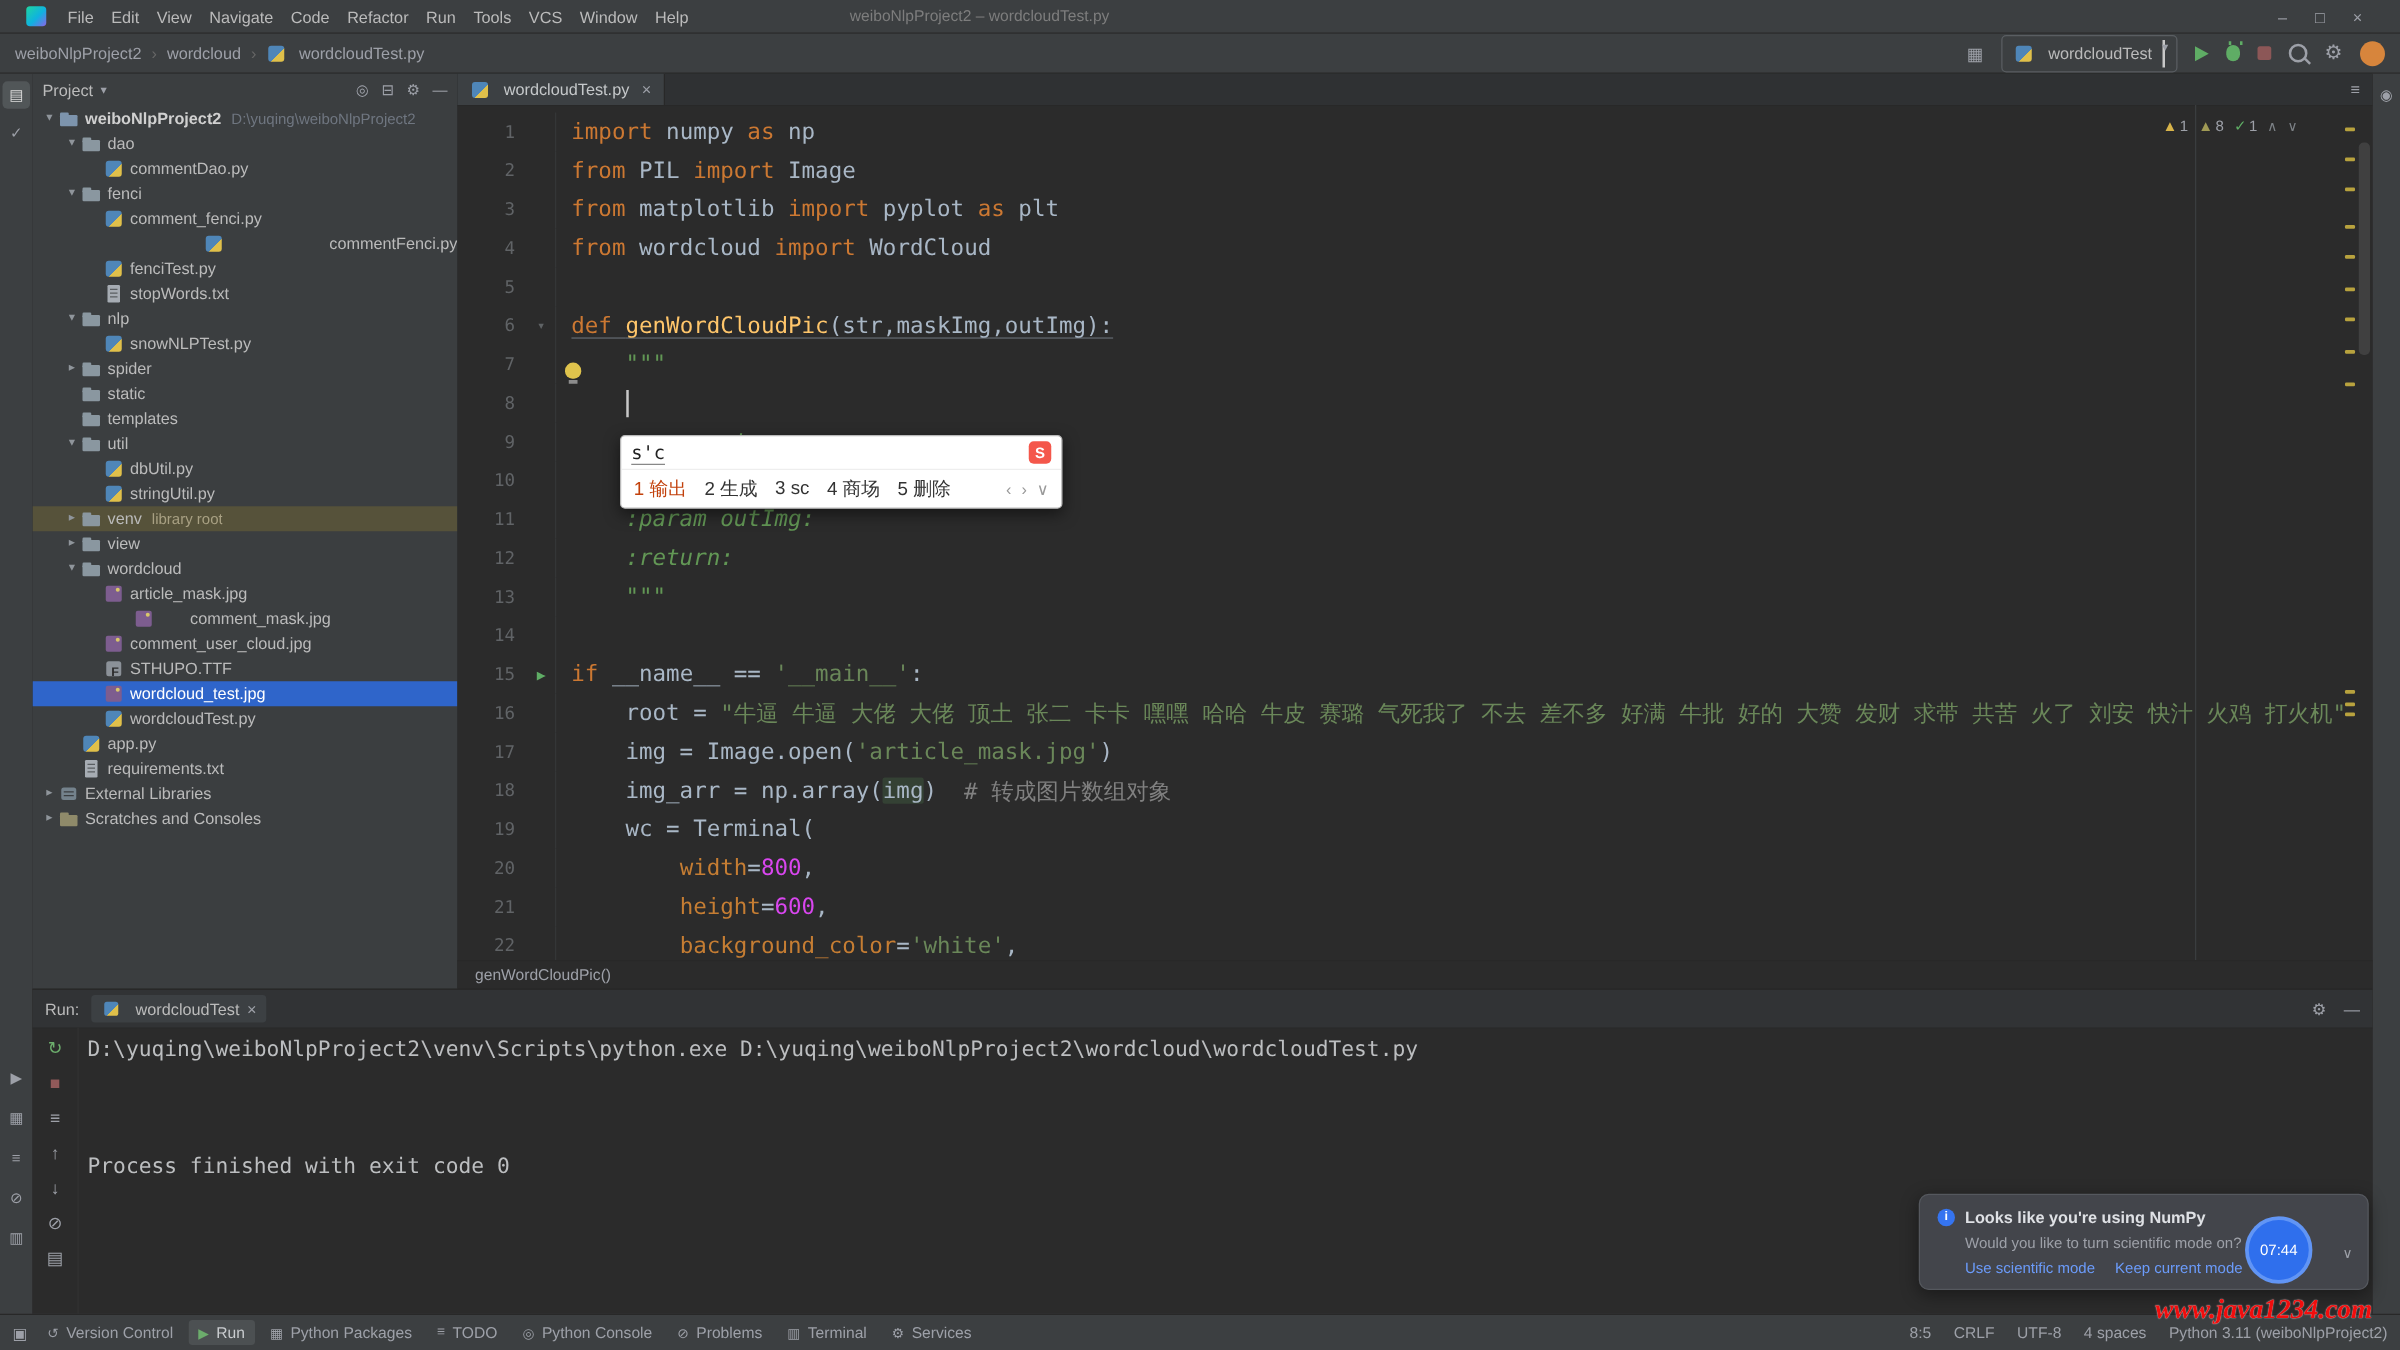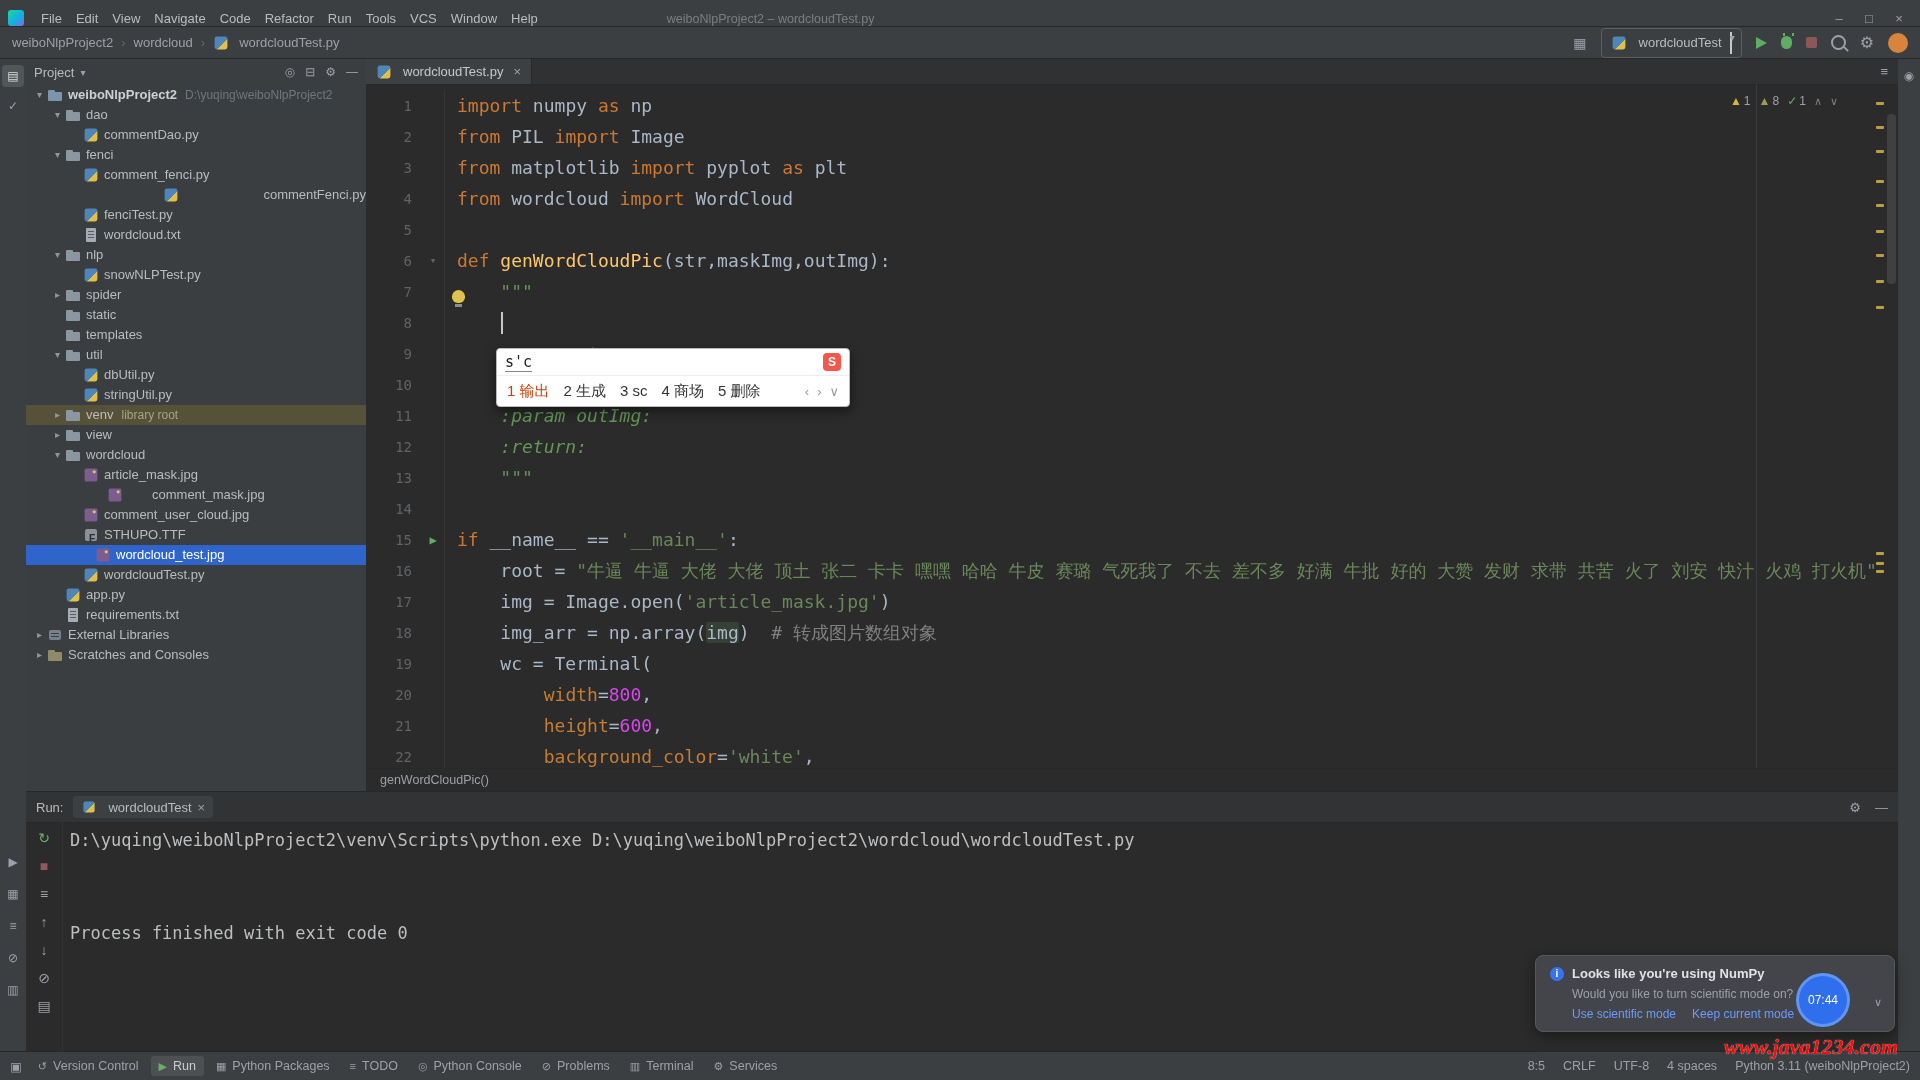--- a/index.html
+++ b/index.html
@@ -1,20 +1,20 @@
 <!DOCTYPE html>
 <html><head>
 <meta charset="utf-8">
 <style>
   html,body{margin:0;padding:0}
   body{width:1920px;height:1080px;overflow:hidden;background:#2b2b2b;
        font-family:"Liberation Sans",sans-serif;color:#bbbbbb;position:relative;font-size:13px}
   
   #titlebar{position:absolute;left:0;top:0;right:0;height:26px;background:#3c3f41;
-            border-bottom:1px solid #282828;display:flex;align-items:flex-end;padding:0 8px;gap:2px}
+            border-bottom:1px solid #282828;display:flex;align-items:center;padding:0 21px;gap:2px}
   .logo{width:16px;height:16px;border-radius:3px;margin-right:8px;flex:none;
         background:linear-gradient(135deg,#1fd6a0,#0fb2e0 55%,#8a64e8)}
   .menu-item{padding:2px 7px;font-size:13px;color:#bbbbbb;cursor:default}
   #win-title{color:#7d7d7d;font-size:12.5px;margin-left:120px;white-space:nowrap}
   #win-controls{margin-left:auto;display:flex;gap:4px}
   #win-controls span{width:26px;text-align:center;color:#9da0a8;font-size:13px}
   
   #navbar{position:absolute;left:0;top:27px;right:0;height:31px;background:#3c3f41;
           border-bottom:1px solid #282828;display:flex;align-items:center;padding:0 12px}
   #crumbs{display:flex;align-items:center;gap:6px;font-size:13px;color:#9da0a8}
@@ -268,21 +268,21 @@
         <span class="tlabel">commentFenci.py</span>
       </div>
       <div class="trow" style="padding-left: 42px;">
         <span class="tarrow"></span>
         <span class="ic ic-py"></span>
         <span class="tlabel">fenciTest.py</span>
       </div>
       <div class="trow" style="padding-left: 42px;">
         <span class="tarrow"></span>
         <span class="ic ic-txt"></span>
-        <span class="tlabel">wordcloud.txt</span>
+        <span class="tlabel">stopWords.txt</span>
       </div>
       <div class="trow" style="padding-left: 24px;">
         <span class="tarrow">▾</span>
         <span class="ic ic-folder"></span>
         <span class="tlabel">nlp</span>
       </div>
       <div class="trow" style="padding-left: 42px;">
         <span class="tarrow"></span>
         <span class="ic ic-py"></span>
         <span class="tlabel">snowNLPTest.py</span>
@@ -346,21 +346,21 @@
       <div class="trow" style="padding-left: 42px;">
         <span class="tarrow"></span>
         <span class="ic ic-img"></span>
         <span class="tlabel">comment_user_cloud.jpg</span>
       </div>
       <div class="trow" style="padding-left: 42px;">
         <span class="tarrow"></span>
         <span class="ic ic-font"></span>
         <span class="tlabel">STHUPO.TTF</span>
       </div>
-      <div class="trow selected" style="padding-left: 54px;">
+      <div class="trow selected" style="padding-left: 42px;">
         <span class="tarrow"></span>
         <span class="ic ic-img"></span>
         <span class="tlabel">wordcloud_test.jpg</span>
       </div>
       <div class="trow" style="padding-left: 42px;">
         <span class="tarrow"></span>
         <span class="ic ic-py"></span>
         <span class="tlabel">wordcloudTest.py</span>
       </div>
       <div class="trow" style="padding-left: 24px;">

